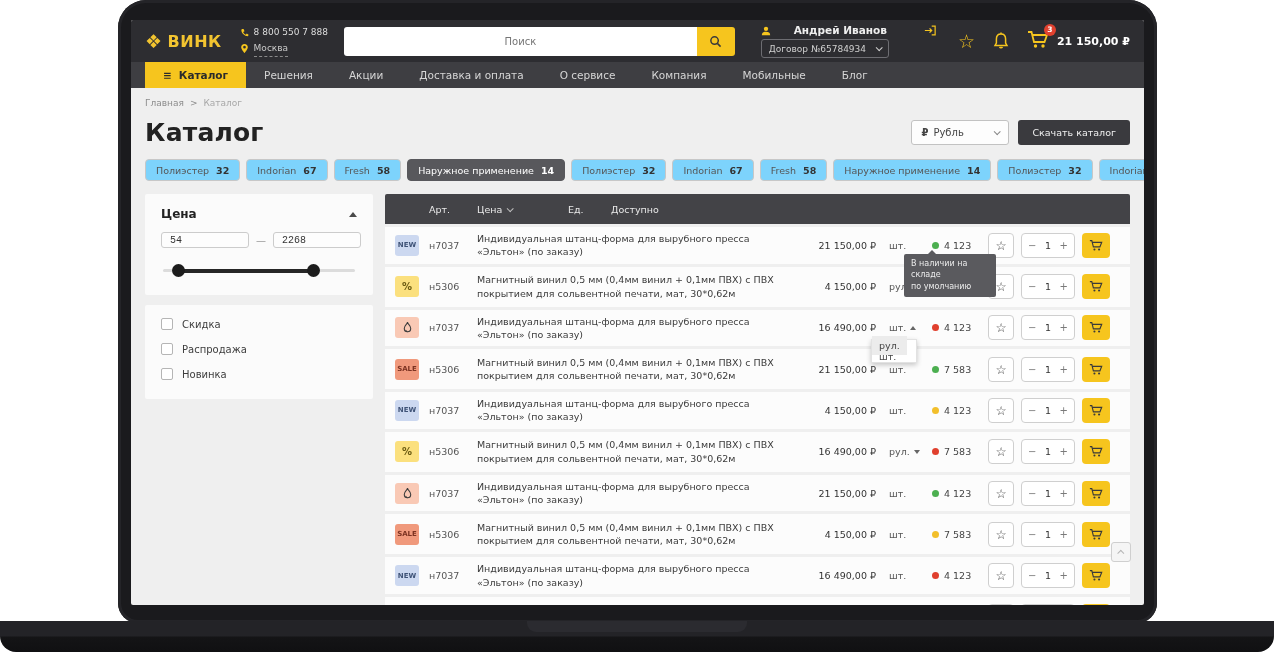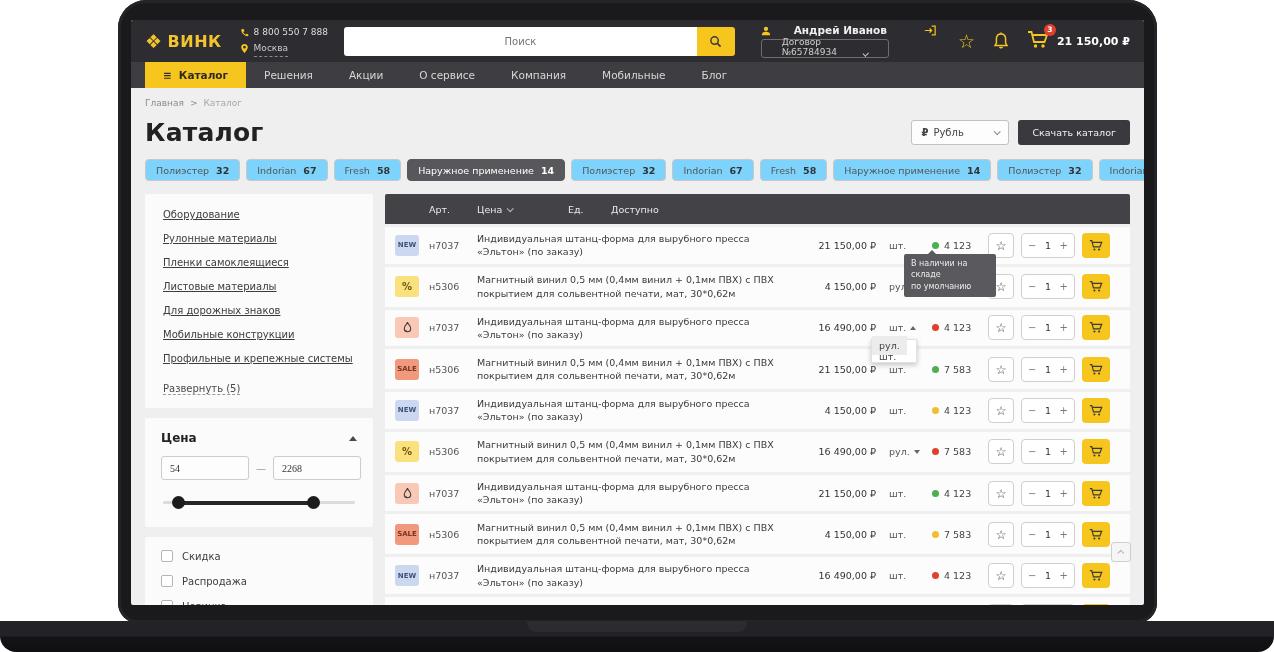--- a/index.html
+++ b/index.html
@@ -20,21 +20,21 @@
   .logo .mark { font-size:19px; line-height:1; }
   .contact { font-size:9px; line-height:1.7; margin-right:16px; white-space:nowrap; }
   .contact .line { display:flex; align-items:center; gap:5px; }
   .contact .city { color:#c9c9c9; border-bottom:1px dashed #8b8b8b; cursor:pointer; }
   .searchbar { display:flex; width:432px; margin-right:26px; }
   .searchbar input { flex:1; height:29px; border:none; border-radius:3px 0 0 3px; padding:0 20px; font-size:10px; color:#333; outline:none; background:#fff; font-family:inherit;text-align:center; }
   .search-btn { width:38px; height:29px; border:none; border-radius:0 3px 3px 0; background:#f6c51e; display:flex; align-items:center; justify-content:center; cursor:pointer; }
   .userblk { margin-right:22px; }
   .user-line { display:flex; align-items:flex-end; gap:23px; font-size:10.5px; font-weight:bold; color:#eee; margin-bottom:3px; white-space:nowrap; }
   .user-line .exit { margin-left:14px; }
-  .contract { display:flex; align-items:flex-end; justify-content:space-between; width:128px; height:19px; border:1px solid #6d6d72; border-radius:3px; padding:0 20px; font-size:9px; color:#cfcfcf; cursor:pointer; }
+  .contract { display:flex; align-items:center; justify-content:space-between; width:128px; height:19px; border:1px solid #6d6d72; border-radius:3px; padding:0 7px; font-size:9px; color:#cfcfcf; cursor:pointer; }
   .hdr-ico { margin-right:18px; cursor:pointer; display:flex; align-items:center; }
   .star-glyph { color:#f6c51e; font-size:19px; line-height:1; }
   .cartblk { display:flex; align-items:center; gap:8px; margin-right:0; }
   .cart-wrap { position:relative; }
   .cart-badge { position:absolute; top:-6px; right:-7px; min-width:12px; height:12px; border-radius:7px; background:#e0412f; color:#fff; font-size:7.5px; font-weight:bold; display:flex; align-items:center; justify-content:center; padding:0 2px; }
   .cart-total { font-size:11px; font-weight:bold; color:#fff; white-space:nowrap; }
 
   
   .nav { height:26px; background:#3e3e42; display:flex; align-items:stretch; padding:0 14px; }
   .nav-tab { display:flex; align-items:center; gap:7px; padding:0 18px; font-size:10.5px; color:#d6d6d6; cursor:pointer; white-space:nowrap; }
@@ -65,21 +65,21 @@
   .side { width:228px; flex:none; }
   .card { background:#fbfbfb; border-radius:2px; margin-bottom:10px; }
   .cats { padding:15px 18px 12px; }
   .cat-link { display:block; font-size:10px; color:#3c3c3c; text-decoration:underline; margin-bottom:13px; cursor:pointer; }
   .expand { display:inline-block; font-size:10px; color:#4a4a4a; border-bottom:1px dashed #9a9a9a; cursor:pointer; margin-top:1px; }
   .price-card { padding:13px 16px 16px; }
   .price-head { display:flex; align-items:center; margin-bottom:11px; }
   .price-head b { font-size:12px; color:#222; }
   .tri-up { margin-left:auto; width:0; height:0; border-left:4px solid transparent; border-right:4px solid transparent; border-bottom:5px solid #4a4a4a; cursor:pointer; }
   .price-inputs { display:flex; align-items:center; gap:7px; }
-  .price-inputs input { width:88px; height:24px; border:1px solid #ccc; border-radius:3px; background:#fdfdfd; padding:0 8px; font-size:10px; color:#333; outline:none; font-family:Liberation Serif, serif; }
+  .price-inputs input { width:88px; height:16px; border:1px solid #ccc; border-radius:3px; background:#fdfdfd; padding:0 8px; font-size:10px; color:#333; outline:none; font-family:Liberation Mono, monospace; }
   .dash { color:#9a9a9a; font-size:10px; }
   .slider { position:relative; height:13px; margin:16px 2px 2px; }
   .track { position:absolute; left:0; right:0; top:5px; height:3px; background:#dcdcdc; border-radius:2px; }
   .range { position:absolute; left:8%; width:70%; top:4.5px; height:4px; background:#262626; }
   .handle { position:absolute; top:0; width:13px; height:13px; border-radius:50%; background:#1c1c1c; cursor:pointer; }
   .h-min { left:calc(8% - 6px); }
   .h-max { left:calc(78% - 6px); }
   .checks { padding:13px 16px; }
   .chk-row { display:flex; align-items:center; gap:9px; margin-bottom:13px; cursor:pointer; }
   .chk-row:last-child { margin-bottom:6px; }
@@ -215,20 +215,23 @@
           <span>≡</span>
           <span>Каталог</span>
         </div>
         <div class="nav-tab">
             <span>Решения</span>
           </div>
         <div class="nav-tab">
             <span>Акции</span>
           </div>
         <div class="nav-tab">
+            <span>Доставка и оплата</span>
+          </div>
+        <div class="nav-tab">
             <span>О сервисе</span>
           </div>
         <div class="nav-tab">
             <span>Компания</span>
           </div>
         <div class="nav-tab">
             <span>Мобильные</span>
           </div>
         <div class="nav-tab">
             <span>Блог</span>
@@ -293,30 +296,20 @@
             </span>
           <span class="chip">
               <span>Indorian</span>
             </span>
 
         </div>
 
         <div class="cols">
 
           <div class="side">
-            <div class="card cats">
-              <a class="cat-link">Оборудование</a>
-              <a class="cat-link">Рулонные материалы</a>
-              <a class="cat-link">Пленки самоклеящиеся</a>
-              <a class="cat-link">Листовые материалы</a>
-              <a class="cat-link">Для дорожных знаков</a>
-              <a class="cat-link">Мобильные конструкции</a>
-              <a class="cat-link">Профильные и крепежные системы</a>
-              <span class="expand">Развернуть (5)</span>
-            </div>
             <div class="card price-card">
               <div class="price-head">
                 <b>Цена</b>
                 <span class="tri-up"></span>
               </div>
               <div class="price-inputs">
                 <input type="text" value="54" style="">
                 <span class="dash">—</span>
                 <input type="text" value="2268" style="">
               </div>

